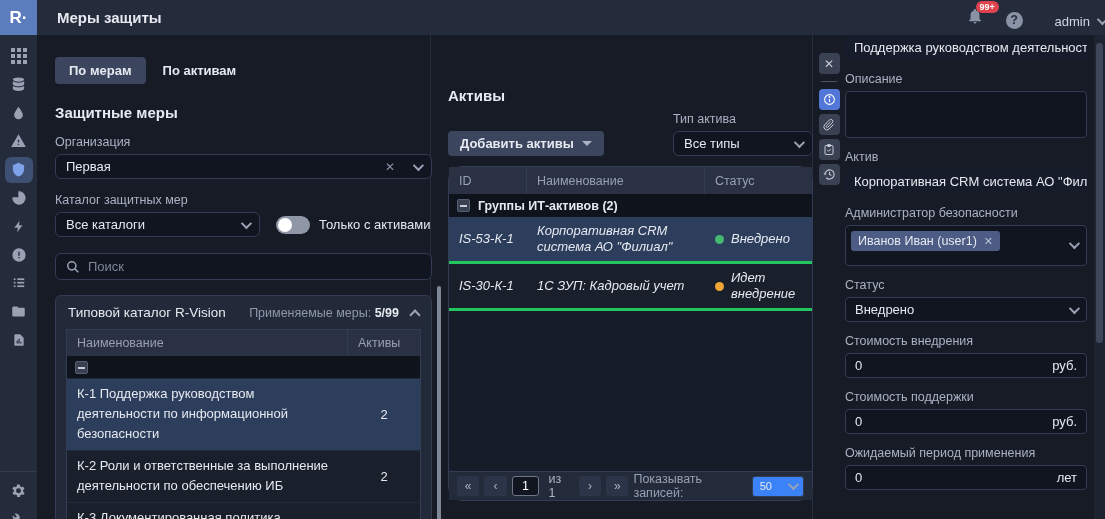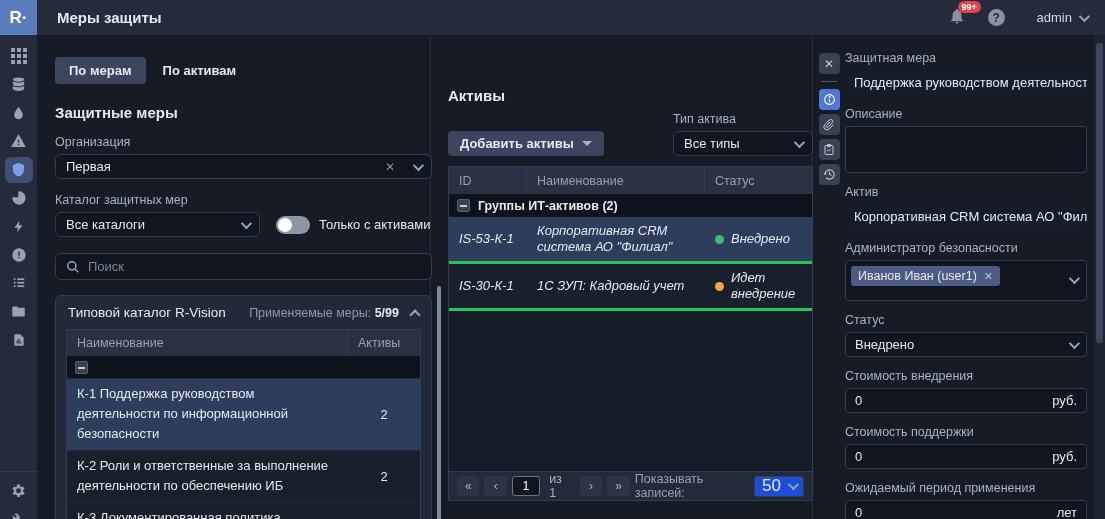--- a/index.html
+++ b/index.html
@@ -3,21 +3,21 @@
 <meta charset="utf-8">
 <style>
   * { margin:0; padding:0; box-sizing:border-box; }
   html,body { width:1105px; height:519px; overflow:hidden; }
   body { font-family:"Liberation Sans", sans-serif; background:#161b26; color:#e6e9f0; font-size:13px; }
 
   
   .header { position:absolute; left:0; top:0; width:1105px; height:35px; background:#242b3a; display:flex; align-items:center; z-index:5; }
   .logo { width:37px; height:35px; background:#5b7dbd; color:#fff; font-weight:bold; font-size:17px; display:flex; align-items:center; justify-content:center; }
   .header-title { font-weight:bold; font-size:15px; margin-left:20px; }
-  .header-right { margin-left:auto; display:flex; align-items:center; gap:18px; padding-right:18px; }
+  .header-right { margin-left:auto; display:flex; align-items:flex-end; gap:18px; }
   .bell-wrap { position:relative; width:22px; height:22px; }
   .badge { position:absolute; top:-6px; left:10px; background:#e0434d; color:#fff; font-size:9px; font-weight:bold; border-radius:8px; padding:1px 4px; line-height:10px; }
   .help-circle { width:17px; height:17px; border-radius:50%; background:#8a93a6; color:#242b3a; font-weight:bold; font-size:12px; display:flex; align-items:center; justify-content:center; }
   .user-menu { display:flex; align-items:center; gap:7px; color:#cfd5e2; font-size:13px; margin-left:14px; }
   .chev { width:8px; height:8px; border-right:2px solid #9aa3b5; border-bottom:2px solid #9aa3b5; transform:rotate(45deg) translateY(-2px); display:inline-block; }
 
   
   .rail { position:absolute; left:0; top:35px; width:37px; height:484px; background:#242b3a; display:flex; flex-direction:column; align-items:center; padding-top:8px; }
   .rail-btn { width:28px; height:28px; margin-bottom:2px; border-radius:6px; display:flex; align-items:center; justify-content:center; color:#99a1b3; }
   .rail-btn.active { background:#3d4f73; color:#7da2e8; }
@@ -61,39 +61,39 @@
   .m-cell-name { flex:1; padding:5px 8px 6px 10px; line-height:20px; font-size:13px; }
   .m-cell-assets { width:72px; display:flex; align-items:center; justify-content:center; font-size:13px; }
   .checkbox { width:13px; height:13px; background:#39404f; border:1px solid #555e72; border-radius:2px; position:relative; }
   .checkbox.indet:after { content:""; position:absolute; left:2px; right:2px; top:5px; height:2px; background:#c6ccd8; }
   .scroll-thumb-left { position:absolute; right:-10px; top:-10px; width:4px; height:238px; background:#7e8798; border-radius:2px; }
 
   
   .assets { position:absolute; left:411px; top:0; width:365px; height:484px; }
   .btn { background:#3b455e; border-radius:4px; height:25px; display:inline-flex; align-items:center; padding:0 12px; font-weight:bold; font-size:13px; gap:8px; }
   .caret-down { width:0; height:0; border-left:5px solid transparent; border-right:5px solid transparent; border-top:5px solid #aab2c3; }
-  .a-card { margin-top:10px; border:1px solid #323c52; border-radius:0; height:335px; position:relative; background:#161c28; display:flex; flex-direction:column; }
+  .a-card { margin-top:10px; border:1px solid #323c52; border-radius:14px; height:335px; position:relative; background:#161c28; display:flex; flex-direction:column; }
   .a-thead { display:flex; background:#2a3142; color:#97a0b4; font-size:12.5px; height:27px; align-items:center; }
   .a-th { padding-left:10px; border-right:1px solid #323c52; align-self:stretch; display:flex; align-items:center; }
   .a-group { display:flex; align-items:center; gap:8px; background:#0f131c; height:23px; padding-left:8px; font-weight:bold; font-size:12.5px; }
   .a-row { display:flex; background:#191f2b; border-bottom:3px solid #22c55e;font-style:italic; }
   .a-row.selected { background:#2d3d5c; }
   .a-cell { padding:6px 8px 6px 10px; line-height:16px; display:flex; align-items:center; font-size:13px; }
   .col-id { width:78px; }
   .col-name { width:178px; }
   .col-status { flex:1; }
   .dot { width:9px; height:9px; border-radius:50%; margin-right:7px; flex:none; }
   .dot-green { background:#45b872; }
   .dot-orange { background:#f0a636; }
   .pager { margin-top:auto; background:#232a3a; border-top:1px solid #323c52; height:29px; display:flex; align-items:center; padding:0 8px; gap:5px; }
   .pg-btn { width:24px; height:20px; background:#2c3447; border-radius:3px; color:#aab2c3; display:flex; align-items:center; justify-content:center; font-size:12px; }
   .pg-input { width:30px; height:20px; background:#10151f; border:1px solid #6d7688; border-radius:3px; color:#fff; text-align:center; font-size:12.5px; line-height:19px; }
   .pg-of { color:#aab2c3; font-size:12.5px; margin:0 4px; }
   .pg-label { margin-left:auto; color:#97a0b4; font-size:12.5px; }
-  .pg-select { background:#1d4ed8; border:1px solid #323c52; border-radius:3px; height:21px; display:flex; align-items:center; gap:7px; padding:0 7px; font-size:17px; }
+  .pg-select { background:#3b82f6; border:1px solid #323c52; border-radius:3px; height:21px; display:flex; align-items:center; gap:16px; padding:0 7px; font-size:11px; }
 
   
   .strip { position:absolute; left:781px; top:18px; width:22px; display:flex; flex-direction:column; align-items:center; gap:4px; }
   .strip-btn { width:21px; height:21px; background:#3a4152; border-radius:4px; color:#c3c9d6; display:flex; align-items:center; justify-content:center; font-size:12px; }
   .strip-btn.active { background:#5277d6; color:#fff; }
   .strip-sep { width:16px; border-top:1px solid #4a5266; margin:3px 0; }
   .details { position:absolute; left:808px; top:0; width:242px; height:484px; }
   .d-label { color:#aab2c3; font-size:12.5px; margin-top:12px; margin-bottom:5px; }
   .ro-input { background:#161c29; border-radius:4px; height:25px; display:flex; align-items:center; padding:0 9px; white-space:nowrap; overflow:hidden; font-size:13px; }
   .d-textarea { background:#10151f; border:1px solid #323c52; border-radius:4px; height:47px; }
@@ -371,21 +371,20 @@
     <div class="strip-btn">
         <svg width="13" height="13" viewBox="0 0 24 24" fill="none" stroke="#c3c9d6" stroke-width="2">
           <path d="M3.5 12a8.5 8.5 0 1 1 2.5 6"></path>
           <path d="M3.5 12 1.8 9.5M3.5 12l2.6-1.4" stroke-width="1.6"></path>
           <path d="M12 7v5l3.5 2"></path>
         </svg>
       </div>
   </div>
 
   <div class="details">
-    <div class="d-label" style="margin-top:16px">Защитная мера</div>
     <div class="ro-input">Поддержка руководством деятельности по и</div>
 
     <div class="d-label">Описание</div>
     <div class="d-textarea"></div>
 
     <div class="d-label">Актив</div>
     <div class="ro-input">Корпоративная CRM система АО "Филиал"</div>
 
     <div class="d-label">Администратор безопасности</div>
     <div class="d-multiselect">

